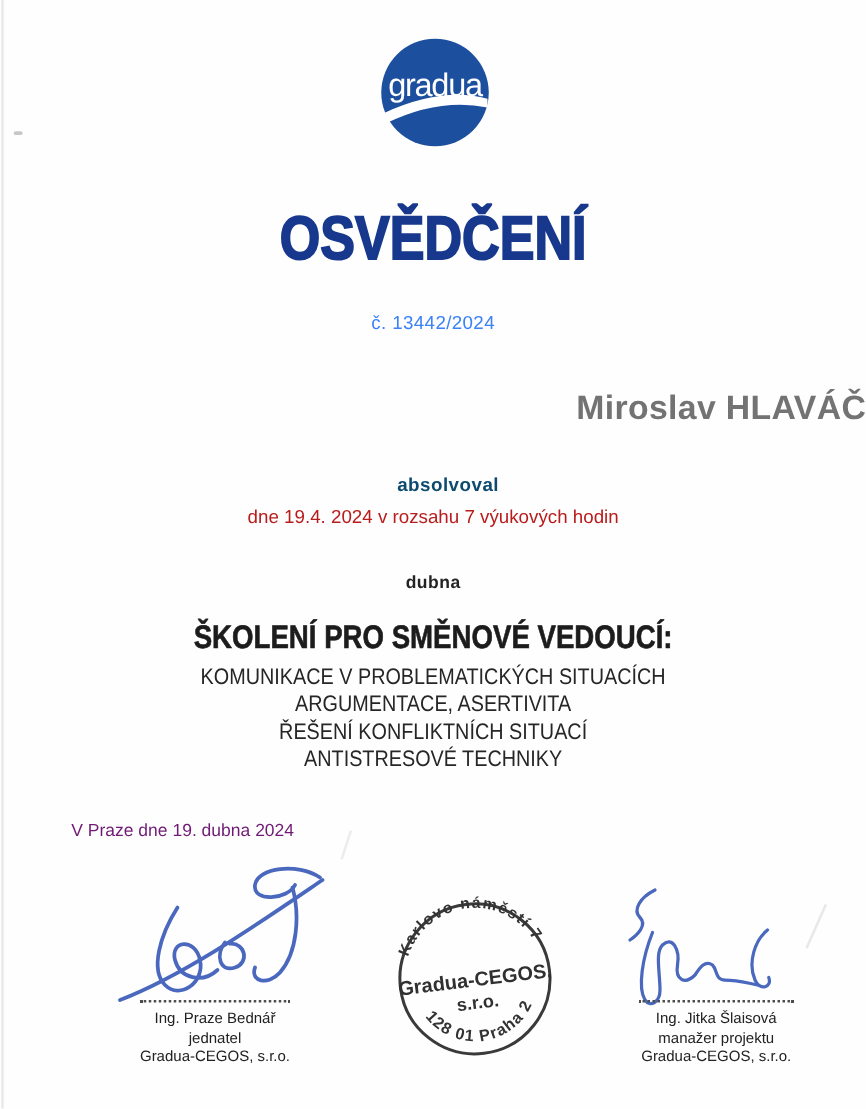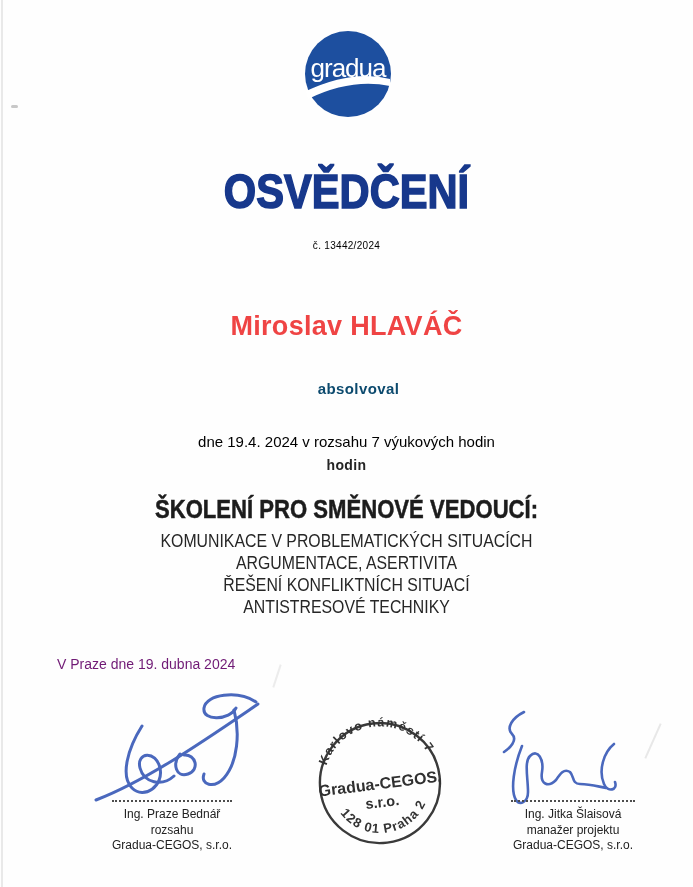--- a/index.html
+++ b/index.html
@@ -14,24 +14,24 @@
   .speck-1{left:11px;top:105px;width:7px;height:3px;background:#9a9a9a;border-radius:2px;opacity:.55;}
   .speck-2{left:652px;top:722px;width:2px;height:38px;background:#c9c9c9;transform:rotate(24deg);opacity:.4;}
   .speck-3{left:276px;top:664px;width:2px;height:24px;background:#d6d6d6;transform:rotate(18deg);opacity:.45;}
 
   .logo-svg{left:301px;top:29px;width:96px;height:92px;}
 
   .cert-title{
     top:163px;font-size:49px;line-height:56px;font-weight:900;color:#17388c;
     letter-spacing:0px;transform:scaleX(.85);-webkit-text-stroke:1.6px #17388c;
   }
-  .cert-no{top:240px;font-size:10px;color:#000000;letter-spacing:.3px;}
-  .recipient{top:311px;font-size:27px;font-weight:bold;color:#ef4444;letter-spacing:.3px;}
+  .cert-no{top:250px;font-size:15px;color:#3b82f6;letter-spacing:.3px;}
+  .recipient{top:311px;font-size:27px;font-weight:bold;color:#737373;letter-spacing:.3px;text-align:right;}
   .absolvoval{top:380px;font-size:15px;font-weight:bold;color:#0c4a6e;letter-spacing:.4px;padding-left:12px;}
-  .dateline{top:405px;font-size:15px;color:#000000;margin-top:28px;}
+  .dateline{top:405px;font-size:15px;color:#b91c1c;}
   .kurz{top:457px;font-size:14px;font-weight:bold;color:#242424;letter-spacing:.4px;}
   .course-title{
     top:493px;font-size:26px;line-height:32px;font-weight:bold;color:#1c1c1c;
     transform:scaleX(.85);-webkit-text-stroke:.5px #1c1c1c;
   }
   .topics{top:530px;font-size:18px;line-height:22px;color:#262626;transform:scaleX(.88);}
   .issue-line{left:57px;top:656px;font-size:14px;color:#701a75;}
 
   .sig-svg{overflow:visible;}
   .sig-left-svg{left:88px;top:688px;width:200px;height:125px;}
@@ -57,21 +57,21 @@
     <circle cx="47" cy="45" r="43" fill="#1d4f9f"></circle>
     <path d="M 5 62 Q 52 40 89 50 L 89 57 Q 50 49 7 70 Z" fill="#ffffff"></path>
     <text x="47" y="48" text-anchor="middle" fill="#ffffff" font-family="Liberation Sans, DejaVu Sans, sans-serif" font-size="26" font-weight="400" letter-spacing="-1">gradua</text>
   </svg>
 
   <div class="abs centered cert-title">OSVĚDČENÍ</div>
   <div class="abs centered cert-no">č. 13442/2024</div>
   <div class="abs centered recipient">Miroslav HLAVÁČ</div>
   <div class="abs centered absolvoval">absolvoval</div>
   <div class="abs centered dateline">dne 19.4. 2024 v rozsahu 7 výukových hodin</div>
-  <div class="abs centered kurz">hodin</div>
+  <div class="abs centered kurz">dubna</div>
   <div class="abs centered course-title">ŠKOLENÍ PRO SMĚNOVÉ VEDOUCÍ:</div>
 
   <div class="abs centered topics">
     <div>KOMUNIKACE V PROBLEMATICKÝCH SITUACÍCH</div>
     <div>ARGUMENTACE, ASERTIVITA</div>
     <div>ŘEŠENÍ KONFLIKTNÍCH SITUACÍ</div>
     <div>ANTISTRESOVÉ TECHNIKY</div>
   </div>
 
   <div class="abs issue-line">V Praze dne 19. dubna 2024</div>
@@ -106,21 +106,21 @@
     <g fill="none" stroke="#3b5cb8" stroke-width="2.6" stroke-linecap="round" opacity="0.92">
       <path d="M 32 12 C 20 18 14 28 20 34 C 26 40 18 48 12 52"></path>
       <path d="M 30 46 C 22 66 18 90 24 100 C 28 106 36 102 36 92 C 36 78 32 62 38 56 C 46 48 52 60 50 72 C 48 84 56 88 64 80 C 68 74 72 68 78 72 C 82 76 80 84 88 84 C 98 84 104 86 114 88"></path>
       <path d="M 122 44 C 112 52 106 70 112 84 C 116 93 126 90 123 82"></path>
     </g>
   </svg>
 
   <div class="abs sig-block sig-block-left">
     <div class="dots"></div>
     <div>Ing. Praze Bednář</div>
-    <div>rozsahu</div>
+    <div>jednatel</div>
     <div>Gradua-CEGOS, s.r.o.</div>
   </div>
 
   <div class="abs sig-block sig-block-right">
     <div class="dots"></div>
     <div>Ing. Jitka Šlaisová</div>
     <div>manažer projektu</div>
     <div>Gradua-CEGOS, s.r.o.</div>
   </div>
 

